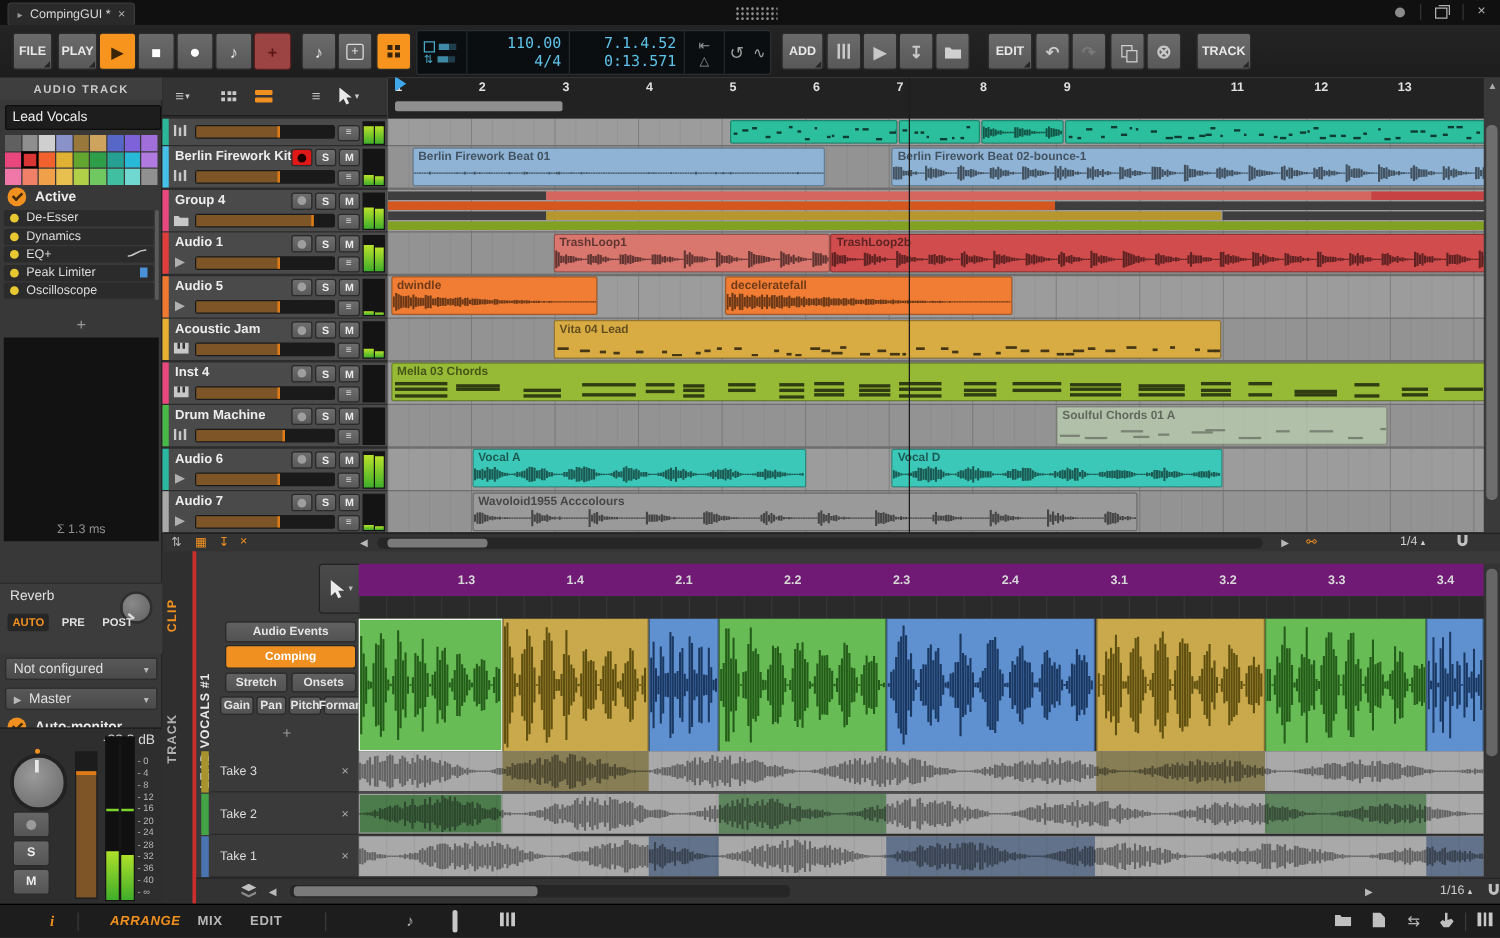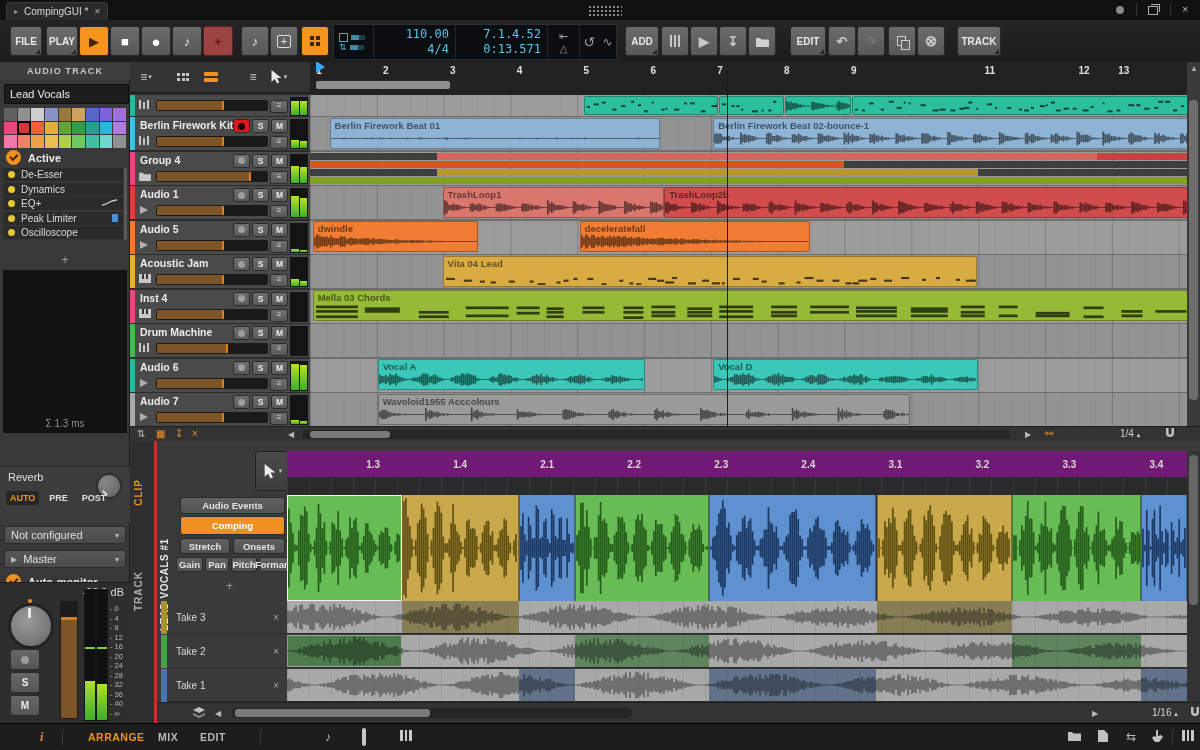--- a/index.html
+++ b/index.html
@@ -725,21 +725,21 @@
       <div class="rnum" style="left: 8.21%;">2</div>
       <div class="rnum" style="left: 15.72%;">3</div>
       <div class="rnum" style="left: 23.23%;">4</div>
       <div class="rnum" style="left: 30.74%;">5</div>
       <div class="rnum" style="left: 38.25%;">6</div>
       <div class="rnum" style="left: 45.76%;">7</div>
       <div class="rnum" style="left: 53.27%;">8</div>
       <div class="rnum" style="left: 60.78%;">9</div>
       <div class="rnum" style="left: 68.29%; margin-top: 40px;">10</div>
       <div class="rnum" style="left: 75.8%;">11</div>
-      <div class="rnum" style="left: 83.31%; margin-left: 27px;">12</div>
+      <div class="rnum" style="left: 83.31%;">12</div>
       <div class="rnum" style="left: 90.82%;">13</div>
       <div id="loopband" style="left: 0.7%; width: 15%;"></div>
       <div id="playtri" style="left: 0.7%;"></div>
     </div>
   <div id="arrlanes" style="position:absolute;left:0;top:0;width:100%;height:100%">
       <div class="lane" style="top: 33px; height: 21px;"></div>
       <div class="lane alt" style="top: 55px; height: 33px;"></div>
       <div class="lane" style="top: 89.5px; height: 33px;"></div>
       <div class="lane alt" style="top: 124px; height: 33px;"></div>
       <div class="lane" style="top: 158.5px; height: 33px;"></div>
@@ -992,20 +992,39 @@
             <rect x="771" y="15" width="20" height="3" fill="rgb(48,60,17)"></rect>
             <rect x="809" y="9" width="21" height="3" fill="rgb(48,60,17)"></rect>
             <rect x="809" y="14" width="21" height="3" fill="rgb(48,60,17)"></rect>
             <rect x="843" y="9" width="31" height="3" fill="rgb(48,60,17)"></rect>
             <rect x="880" y="5" width="24" height="3" fill="rgb(48,60,17)"></rect>
             <rect x="880" y="10" width="24" height="3" fill="rgb(48,60,17)"></rect>
             <rect x="880" y="14" width="24" height="3" fill="rgb(48,60,17)"></rect>
           </svg>
         </div>
       </div>
+      <div class="clip" style="left: 60.1%; width: 29.8%; top: 262.5px; height: 31px; background: rgb(185, 204, 174); opacity: 0.8;">
+        <div class="lbl">Soulful Chords 01 A</div>
+        <div style="position: absolute; inset: 11px 0px 1px;">
+          <svg viewBox="0 0 265 19" preserveAspectRatio="none" style="width:100%;height:100%">
+            <rect x="2" y="12" width="16" height="2" fill="rgb(59,65,56)" opacity="0.55"></rect>
+            <rect x="22" y="14" width="18" height="2" fill="rgb(59,65,56)" opacity="0.55"></rect>
+            <rect x="51" y="8" width="18" height="2" fill="rgb(59,65,56)" opacity="0.55"></rect>
+            <rect x="61" y="13" width="13" height="2" fill="rgb(59,65,56)" opacity="0.55"></rect>
+            <rect x="81" y="11" width="9" height="2" fill="rgb(59,65,56)" opacity="0.55"></rect>
+            <rect x="108" y="9" width="17" height="2" fill="rgb(59,65,56)" opacity="0.55"></rect>
+            <rect x="119" y="7" width="16" height="2" fill="rgb(59,65,56)" opacity="0.55"></rect>
+            <rect x="146" y="14" width="18" height="2" fill="rgb(59,65,56)" opacity="0.55"></rect>
+            <rect x="176" y="8" width="11" height="2" fill="rgb(59,65,56)" opacity="0.55"></rect>
+            <rect x="203" y="8" width="19" height="2" fill="rgb(59,65,56)" opacity="0.55"></rect>
+            <rect x="234" y="14" width="12" height="2" fill="rgb(59,65,56)" opacity="0.55"></rect>
+            <rect x="260" y="6" width="15" height="2" fill="rgb(59,65,56)" opacity="0.55"></rect>
+          </svg>
+        </div>
+      </div>
       <div class="clip" style="left: 7.6%; width: 30%; top: 297px; height: 31px; background: rgb(60, 200, 184);">
         <div class="lbl">Vocal A</div>
         <div style="position: absolute; inset: 11px 0px 1px;">
           <svg viewBox="0 0 267 19" preserveAspectRatio="none" style="width:100%;height:100%">
             <path d="M1 4.3V14.7M3 5.5V13.5M5 5.9V13.1M7 4.4V14.6M9 6.1V12.9M11 3.0V16.0M13 4.6V14.4M15 5.0V14.0M17 2.8V16.2M19 5.2V13.8M21 6.5V12.5M23 7.4V11.6M25 8.1V10.9M27 8.3V10.7M29 8.9V10.1M31 8.9V10.1M33 8.5V10.5M35 7.2V11.8M37 7.6V11.4M39 6.8V12.2M41 6.1V12.9M43 4.2V14.8M45 2.6V16.4M47 2.9V16.1M49 3.5V15.5M51 6.1V12.9M53 5.6V13.4M55 4.3V14.7M57 4.3V14.7M59 6.2V12.8M61 7.3V11.7M63 7.6V11.4M65 8.8V10.2M67 8.9V10.1M69 8.9V10.1M71 8.9V10.1M73 7.3V11.7M75 7.3V11.7M77 5.0V14.0M79 4.7V14.3M81 5.7V13.3M83 2.9V16.1M85 3.1V15.9M87 4.0V15.0M89 2.4V16.6M91 3.1V15.9M93 3.9V15.1M95 4.8V14.2M97 4.9V14.1M99 7.9V11.1M101 8.4V10.6M103 8.7V10.3M105 8.9V10.1M107 8.9V10.1M109 8.9V10.1M111 8.3V10.7M113 7.0V12.0M115 5.8V13.2M117 7.2V11.8M119 6.6V12.4M121 3.3V15.7M123 2.2V16.8M125 4.1V14.9M127 3.8V15.2M129 5.3V13.7M131 4.5V14.5M133 5.7V13.3M135 7.6V11.4M137 7.3V11.7M139 7.4V11.6M141 8.8V10.2M143 8.9V10.1M145 8.9V10.1M147 8.9V10.1M149 8.0V11.0M151 8.1V10.9M153 7.2V11.8M155 5.7V13.3M157 4.9V14.1M159 3.5V15.5M161 5.5V13.5M163 3.0V16.0M165 6.1V12.9M167 6.3V12.7M169 4.6V14.4M171 6.3V12.7M173 7.6V11.4M175 6.8V12.2M177 8.0V11.0M179 8.4V10.6M181 8.9V10.1M183 8.9V10.1M185 8.9V10.1M187 8.7V10.3M189 8.2V10.8M191 7.3V11.7M193 5.7V13.3M195 7.1V11.9M197 5.2V13.8M199 5.5V13.5M201 5.1V13.9M203 4.0V15.0M205 5.6V13.4M207 4.7V14.3M209 7.5V11.5M211 6.3V12.7M213 7.2V11.8M215 8.3V10.7M217 8.9V10.1M219 8.9V10.1M221 8.9V10.1M223 8.9V10.1M225 8.8V10.2M227 8.4V10.6M229 7.1V11.9M231 7.2V11.8M233 7.2V11.8M235 4.6V14.4M237 6.0V13.0M239 6.0V13.0M241 6.9V12.1M243 5.4V13.6M245 7.1V11.9M247 7.0V12.0M249 7.9V11.1M251 7.8V11.2M253 8.7V10.3M255 8.7V10.3M257 8.9V10.1M259 8.9V10.1M261 8.9V10.1M263 8.7V10.3M265 8.2V10.8" stroke="rgb(19,64,59)" stroke-width="1.7" fill="none" opacity="0.8"></path>
           </svg>
         </div>
       </div>
       <div class="clip" style="left: 45.3%; width: 29.8%; top: 297px; height: 31px; background: rgb(60, 200, 184);">
         <div class="lbl">Vocal D</div>
@@ -1213,21 +1232,21 @@
   </div>
   <div id="edvscroll">
       <div id="edvthumb"></div>
     </div>
 </div>
 
 <div id="statusbar">
   <span class="sico" id="info-i" style="left:40px">i</span>
   <span class="sep" style="left:62px"></span>
   <div id="views">
-      <span class="sview on" style="left: 88px; position: absolute;">ARRANGE</span>
+      <span class="sview on" style="left: 88px; position: absolute; font-style: italic;">ARRANGE</span>
       <span class="sview" style="left: 158px; position: absolute;">MIX</span>
       <span class="sview" style="left: 200px; position: absolute;">EDIT</span>
     </div>
   <span class="sep" style="left:260px"></span>
   <span class="sico" style="left:288px"><span class="dotgrid"></span></span>
   <span class="sico" style="left:325px">♪</span>
   <span class="sico" style="left:362px"><span class="sqr"></span></span>
   <span class="sico" style="left:400px">
       <span class="cols3">
         <i></i>

